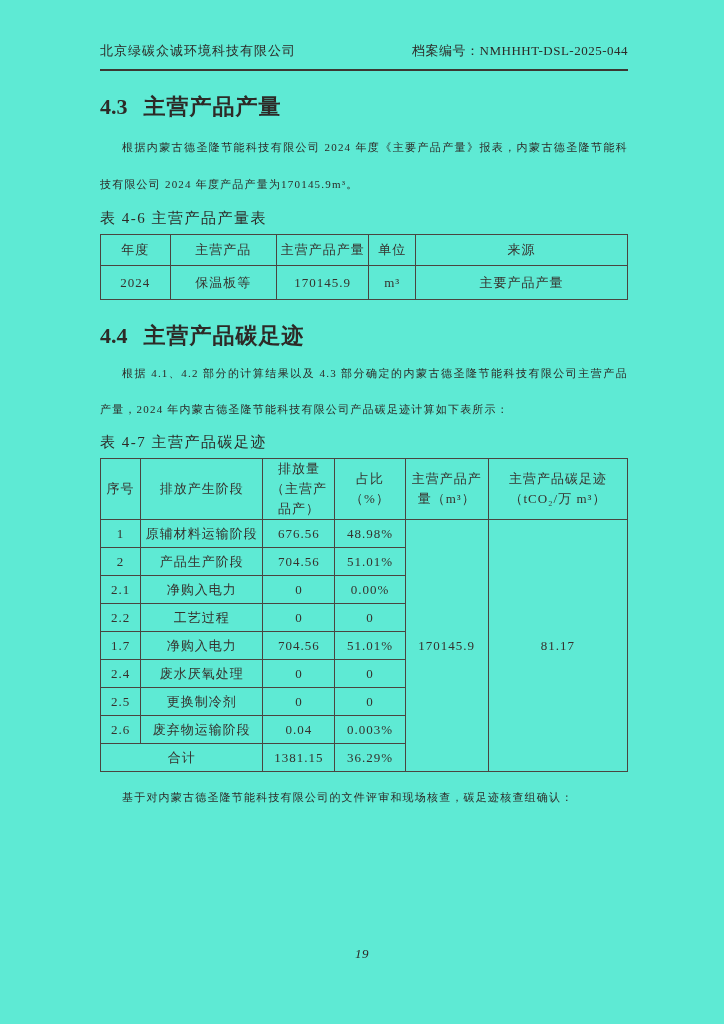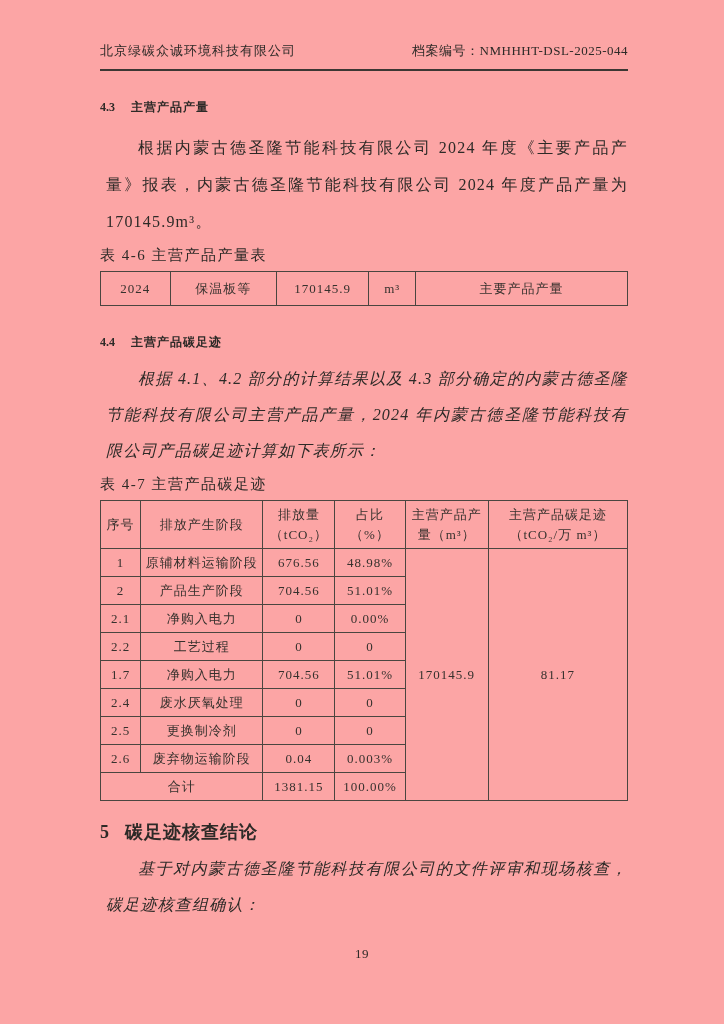--- a/index.html
+++ b/index.html
@@ -1,43 +1,43 @@
 <!DOCTYPE html>
 <html><head>
 <meta charset="utf-8">
 <style>
   html,body{margin:0;padding:0;background:#ffffff;}
   .page{
     position:relative;
     width:724px;height:1024px;
-    background:#fca5a5;
+    background:#5eead4;
     font-family:"Liberation Serif","DejaVu Serif",serif;
     color:#2d2a27;
     overflow:hidden;
     box-sizing:border-box;
     padding:42px 96px 0 100px;
   }
   .doc-header{
     display:flex;justify-content:space-between;align-items:flex-end;
     font-size:13px;letter-spacing:1px;
     padding-bottom:9px;border-bottom:2px solid #3c3733;
     white-space:nowrap;
   }
   .doc-header .file-no{letter-spacing:0.5px;}
   .sec-heading{
-    margin:24px 0 0 0;font-size:12px;font-weight:bold;
+    margin:24px 0 0 0;font-size:22px;font-weight:bold;
     letter-spacing:1px;line-height:24px;
   }
   .sec-heading .sec-num{margin-right:16px;letter-spacing:0;}
   .sec-heading.big{font-size:18px;margin-top:19px;}
   .body-para{
-    margin:10px 0 0 6px;font-size:16px;line-height:37px;
+    margin:10px 0 0 0;font-size:11px;line-height:37px;
     text-align:justify;text-indent:2em;letter-spacing:1.2px;
   }
-  .body-para.tight{line-height:36px;margin-top:7px;font-style:italic;}
+  .body-para.tight{line-height:36px;margin-top:7px;}
   .caption{
     margin:3px 0 4px 0;text-align:left;font-size:15px;
     letter-spacing:1.5px;line-height:24px;
   }
   table{
     width:100%;border-collapse:collapse;table-layout:fixed;
     font-size:13px;color:#36312d;
   }
   table,th,td{border:1px solid #4a4540;}
   th,td{
@@ -47,21 +47,21 @@
     overflow:hidden;
   }
   .t46 th{height:31px;}
   .t46 td{height:34px;}
   .t47 th{height:48px;line-height:20px;white-space:pre-line;}
   .t47 td{height:28px;line-height:17px;}
   .t47{margin-top:0;}
   .t46{margin-top:2px;}
   .page-number{
     position:absolute;left:0;right:0;bottom:62px;
-    text-align:center;font-size:13px;letter-spacing:0.5px;
+    text-align:center;font-size:13px;letter-spacing:0.5px;font-style:italic;
   }
 </style>
 </head>
 <body>
 
 <div class="page">
 
   <div class="doc-header">
     <span>北京绿碳众诚环境科技有限公司</span>
     <span class="file-no"><span>档案编号：</span><span>NMHHHT-DSL-2025-044</span></span>
@@ -75,20 +75,27 @@
 
   <table class="t46">
     <colgroup>
       <col style="width:13.2%">
         <col style="width:20.2%">
         <col style="width:17.5%">
         <col style="width:8.9%">
         <col style="width:40.2%">
     </colgroup>
     <tbody>
+        <tr>
+      <th>年度</th>
+      <th>主营产品</th>
+      <th>主营产品产量</th>
+      <th>单位</th>
+      <th>来源</th>
+    </tr>
     <tr>
       <td>2024</td>
       <td>保温板等</td>
       <td>170145.9</td>
       <td>m³</td>
       <td>主要产品产量</td>
     </tr>
   </tbody>
     </table>
 
@@ -105,21 +112,21 @@
         <col style="width:13.7%">
         <col style="width:13.3%">
         <col style="width:15.8%">
         <col style="width:26.4%">
     </colgroup>
     <tbody>
         <tr>
       <th>序号</th>
       <th>排放产生阶段</th>
       <th>排放量
-（tCO₂）</th>
+（主营产品产）</th>
       <th>占比（%）</th>
       <th>主营产品产
 量（m³）</th>
       <th>主营产品碳足迹
 （tCO₂/万 m³）</th>
     </tr>
     <tr>
       <td>1</td>
       <td>原辅材料运输阶段</td>
       <td>676.56</td>
@@ -165,24 +172,23 @@
     </tr>
     <tr>
       <td>2.6</td>
       <td>废弃物运输阶段</td>
       <td>0.04</td>
       <td>0.003%</td>
     </tr>
     <tr>
       <td colspan="2">合计</td>
       <td>1381.15</td>
-      <td>100.00%</td>
+      <td>36.29%</td>
     </tr>
   </tbody>
     </table>
 
-  <h2 class="sec-heading big"><span class="sec-num">5</span><span>碳足迹核查结论</span></h2>
 
   <p class="body-para tight">基于对内蒙古德圣隆节能科技有限公司的文件评审和现场核查，碳足迹核查组确认：</p>
 
   <div class="page-number">19</div>
 
 </div>
 
 </body></html>

